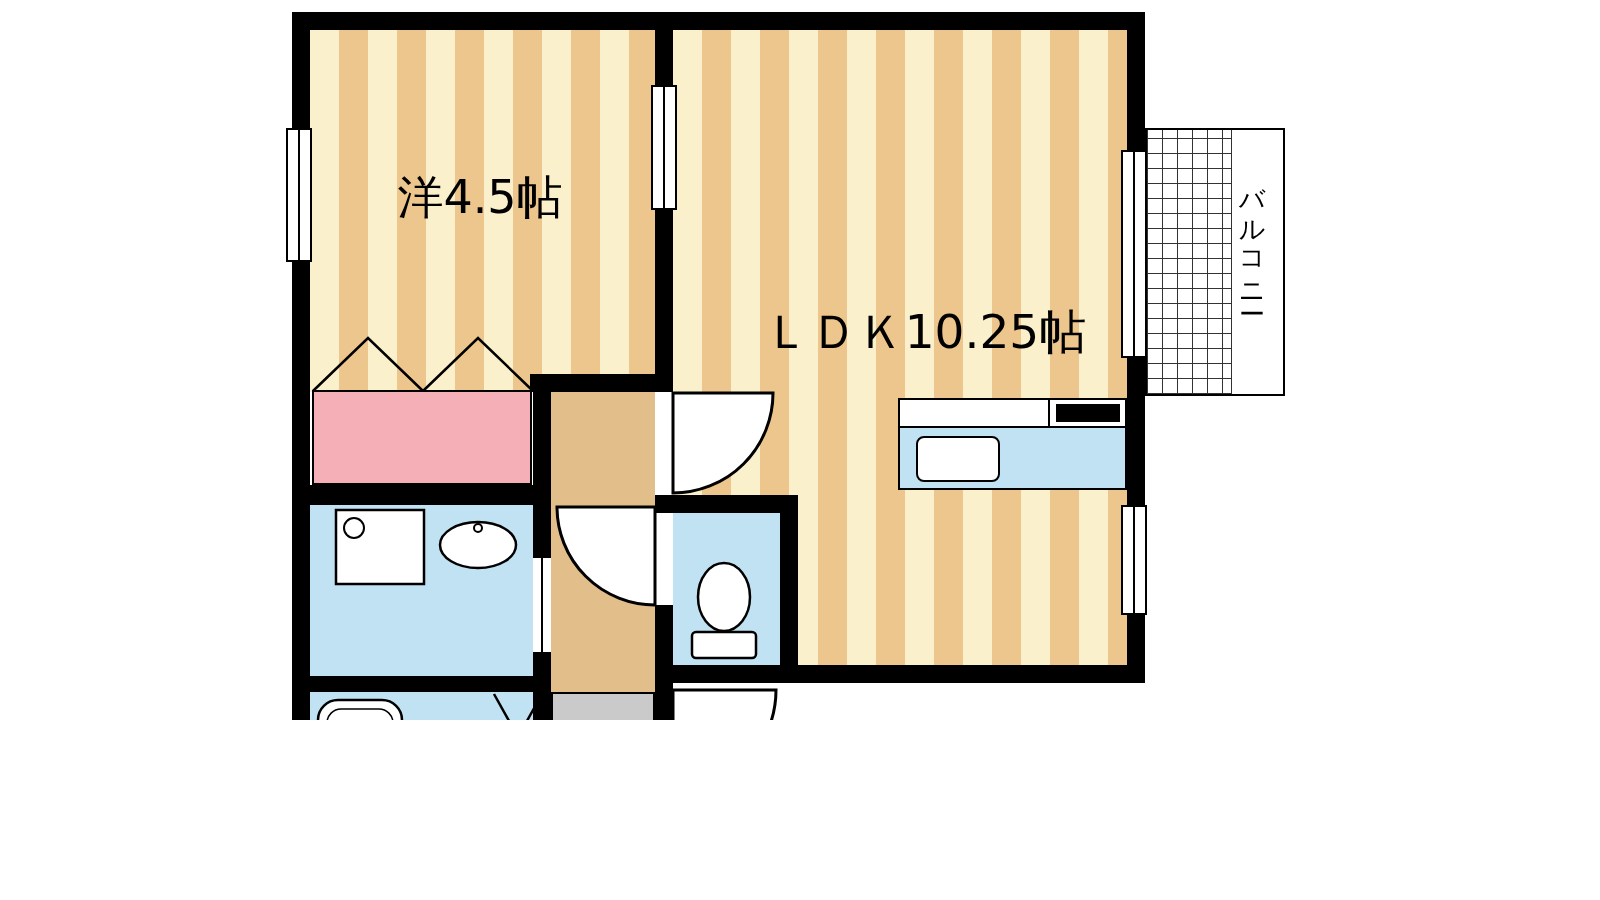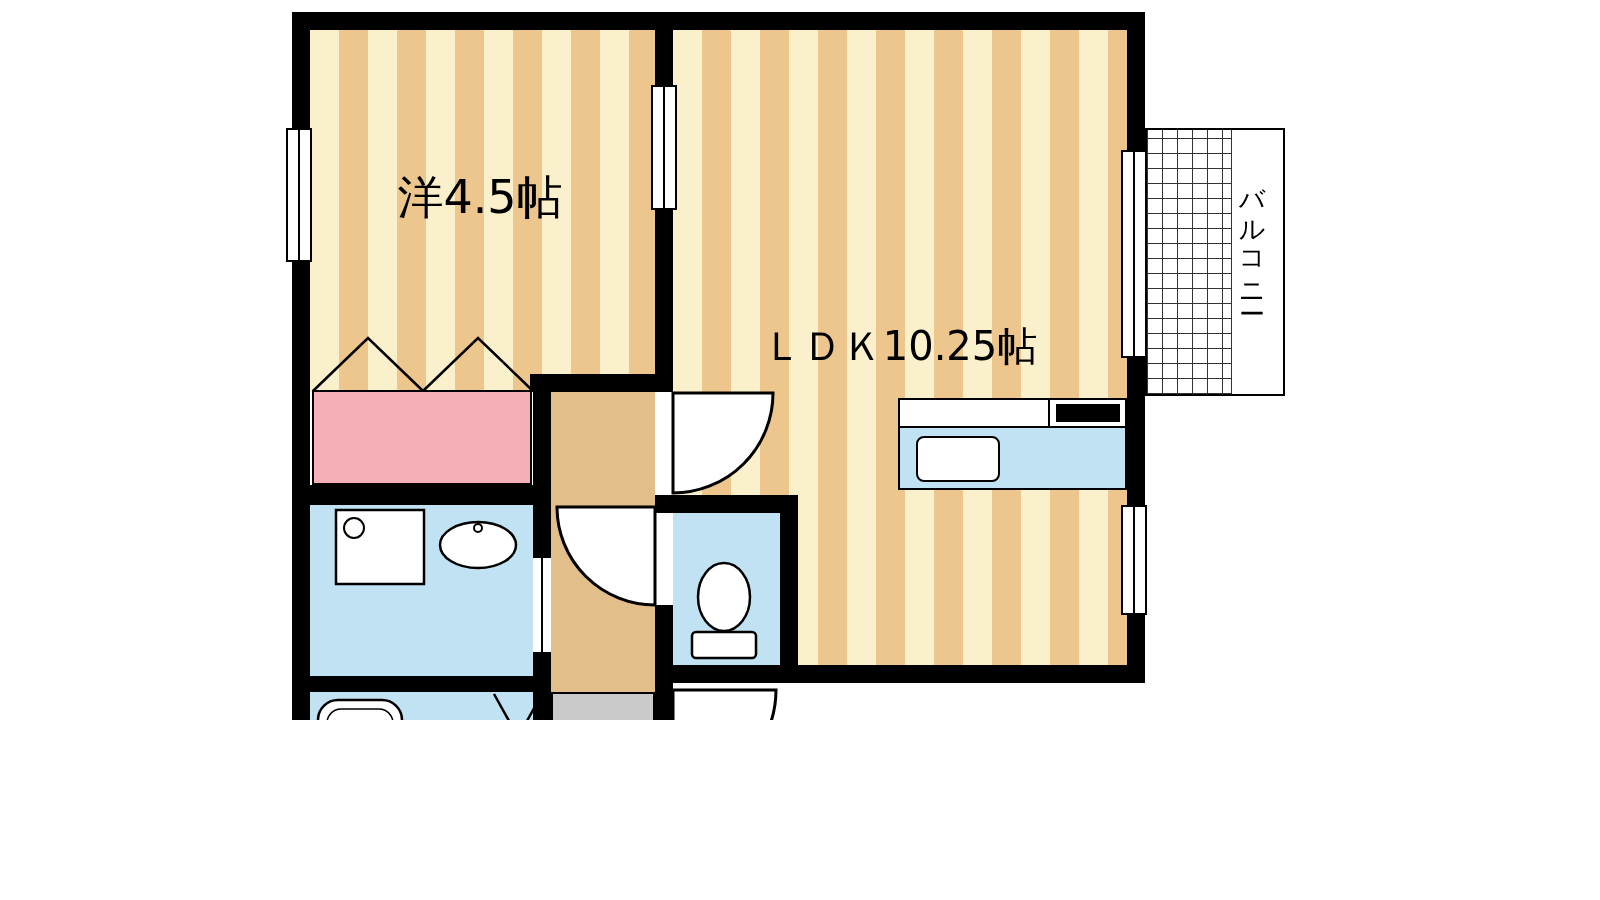--- a/index.html
+++ b/index.html
@@ -102,18 +102,18 @@
       <rect x="327" y="709" width="66" height="130" rx="14" fill="none" stroke="#000" stroke-width="1.5"></rect>
     </g>
 
     <g>
       <rect x="692" y="632" width="64" height="26" rx="4" fill="#fff" stroke="#000" stroke-width="2.5"></rect>
       <ellipse cx="724" cy="597" rx="26" ry="34" fill="#fff" stroke="#000" stroke-width="2.5"></ellipse>
     </g>
   </svg>
 
   <div class="label" style="left:300px;top:170px;width:360px;height:56px;font-size:46px;">洋4.5帖</div>
-  <div class="label" style="left:673px;top:318px;width:454px;height:56px;font-size:40px;">ＬＤＫ10.25帖</div>
+  <div class="label" style="left:673px;top:304px;width:454px;height:56px;font-size:47px;padding-left:25px;">ＬＤＫ10.25帖</div>
   <div class="label vtext" style="left:436px;top:706px;width:44px;height:140px;font-size:36px;letter-spacing:6px;">浴室</div>
   <div class="label vtext" style="left:577px;top:700px;width:36px;height:100px;font-size:31px;letter-spacing:4px;">玄関</div>
   <div class="label vtext" style="left:1236px;top:170px;width:34px;height:220px;font-size:26px;letter-spacing:3px;">バルコニー</div>
 
 </div>
 
 </body></html>

